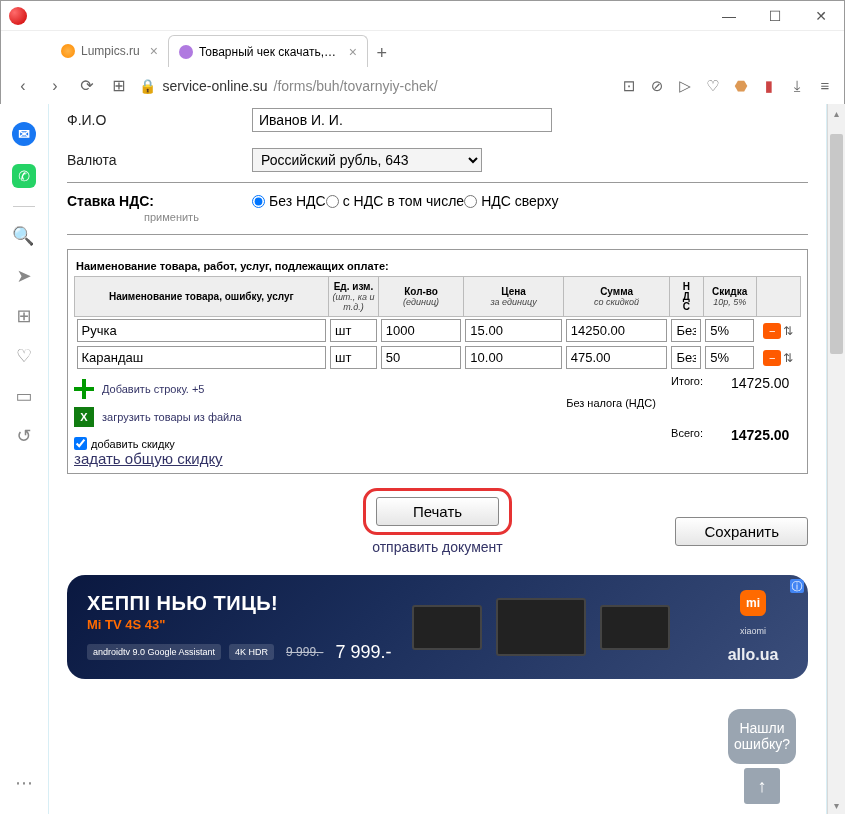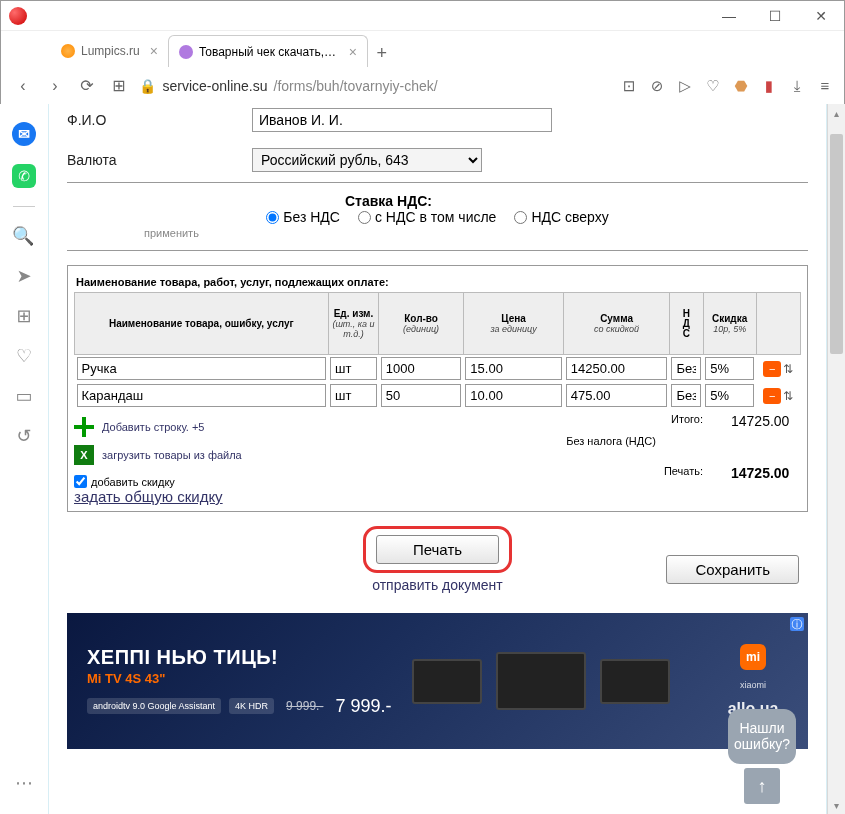--- a/index.html
+++ b/index.html
@@ -39,31 +39,31 @@
 
 
 .content { position: absolute; left: 48px; right: 18px; top: 104px; bottom: 0; overflow: hidden; background: #fff; padding: 0 18px; border-left: 1px solid #d8eef5; border-right: 1px solid #d8eef5; }
 .form-row { display: flex; align-items: center; margin: 8px 0; }
 .form-label { width: 185px; font-size: 14px; color: #222; }
 .form-input { padding: 3px 6px; border: 1px solid #999; font-size: 14px; background: #fff; }
 .form-select { padding: 2px 4px; border: 1px solid #999; font-size: 14px; background: #f4f4f4; width: 230px; }
 
 .hr-sep { border: none; border-top: 1px solid #999; margin: 10px 0; }
 
-.vat-row { display: flex; align-items: center; flex-direction: column; }
+.vat-row { display: flex; align-items: center; }
 .vat-label { font-weight: bold; font-size: 14px; width: 185px; }
-.vat-options { display: flex; gap: 18px; }
+.vat-options { display: flex; }
 .vat-opt { display: flex; align-items: center; gap: 4px; font-size: 14px; }
 .apply-link { font-size: 11px; color: #888; margin-left: 77px; margin-top: 6px; text-decoration: none; }
 
 
 .items-section { border: 1px solid #999; margin-top: 14px; padding: 6px; background: #fff; }
 .items-title { font-size: 11px; font-weight: bold; padding: 4px 2px; }
 .items-table { width: 100%; border-collapse: collapse; }
-.items-table th { background: #eee; border: 1px solid #bbb; font-size: 10px; font-weight: bold; padding: 15px 2px; text-align: center; vertical-align: middle; }
+.items-table th { background: #eee; border: 1px solid #bbb; font-size: 10px; font-weight: bold; padding: 4px 2px; text-align: center; vertical-align: middle; }
 .items-table th .sub { font-weight: normal; font-style: italic; font-size: 9px; display: block; color: #444; }
 .items-table td { padding: 2px; }
 .items-table input { width: 100%; border: 1px solid #999; padding: 3px 4px; font-size: 13px; }
 .col-name { width: 240px; }
 .col-unit { width: 48px; }
 .col-qty { width: 80px; }
 .col-price { width: 95px; }
 .col-sum { width: 100px; }
 .col-vat { width: 32px; }
 .col-disc { width: 50px; }
@@ -90,26 +90,26 @@
 .total-line.bold .val { font-weight: bold; }
 .tax-note { text-align: center; font-size: 11px; margin: 6px 0; padding-right: 120px; }
 
 .disc-check { display: flex; align-items: center; gap: 4px; font-size: 11px; margin-top: 10px; }
 .disc-link { font-size: 15px; color: #336; text-decoration: underline; }
 
 
 .action-row { display: flex; align-items: center; justify-content: center; margin-top: 14px; position: relative; }
 .print-wrap { border: 3px solid #e63333; border-radius: 14px; padding: 6px 10px; }
 .big-btn { padding: 5px 36px; font-size: 15px; background: linear-gradient(#fff, #e6e6e6); border: 1px solid #888; border-radius: 3px; cursor: pointer; }
-.save-btn-wrap { position: absolute; right: 9px; margin-top: 40px; }
+.save-btn-wrap { position: absolute; right: 0; margin-top: 40px; }
 .save-btn-wrap .big-btn { padding: 5px 28px; }
 .send-link { text-align: center; font-size: 14px; color: #336; text-decoration: none; display: block; margin-top: 4px; }
 
 
-.ad-banner { margin-top: 20px; height: 136px; background: linear-gradient(135deg, #0a1840 0%, #1a2d5a 40%, #2a3d6a 70%, #3a4d7a 100%); position: relative; color: #fff; overflow: hidden; display: flex; align-items: center; }
+.ad-banner { margin-top: 20px; height: 104px; background: linear-gradient(135deg, #0a1840 0%, #1a2d5a 40%, #2a3d6a 70%, #3a4d7a 100%); position: relative; color: #fff; overflow: hidden; display: flex; align-items: center; border-radius: 18px; }
 .ad-banner::before { content: "ⓘ"; position: absolute; top: 4px; right: 4px; font-size: 11px; color: #fff; background: #4285f4; width: 14px; height: 14px; border-radius: 2px; display: flex; align-items: center; justify-content: center; }
 .ad-left { padding: 12px 20px; }
 .ad-title { font-size: 20px; font-weight: bold; letter-spacing: 0.5px; }
 .ad-sub { font-size: 13px; color: #ff6a00; font-weight: bold; margin-top: 2px; }
 .ad-badges { display: flex; gap: 8px; margin-top: 10px; align-items: center; }
 .ad-badge { font-size: 9px; background: rgba(255,255,255,0.15); padding: 3px 6px; border-radius: 3px; white-space: nowrap; }
 .ad-price { font-size: 18px; font-weight: normal; margin-left: 4px; }
 .ad-oldprice { font-size: 12px; text-decoration: line-through; opacity: 0.7; margin-left: 4px; }
 .ad-tvs { flex: 1; display: flex; align-items: center; gap: 14px; }
 .tv { background: #222; border: 2px solid #444; width: 70px; height: 45px; border-radius: 3px; }
@@ -305,21 +305,21 @@
         </div>
         <a href="#" class="disc-link">задать общую скидку</a>
       </div>
       <div style="width:260px" class="totals">
         <div class="total-line">
             <span class="lbl">Итого:</span>
             <span class="val">14725.00</span>
           </div>
         <div class="tax-note">Без налога (НДС)</div>
         <div class="total-line bold" style="margin-top:18px">
-            <span class="lbl">Печать:</span>
+            <span class="lbl">Всего:</span>
             <span class="val">14725.00</span>
           </div>
       </div>
     </div>
   </div>
 
   
   <div class="action-row">
     <div class="print-wrap">
       <button class="big-btn">Печать</button>

